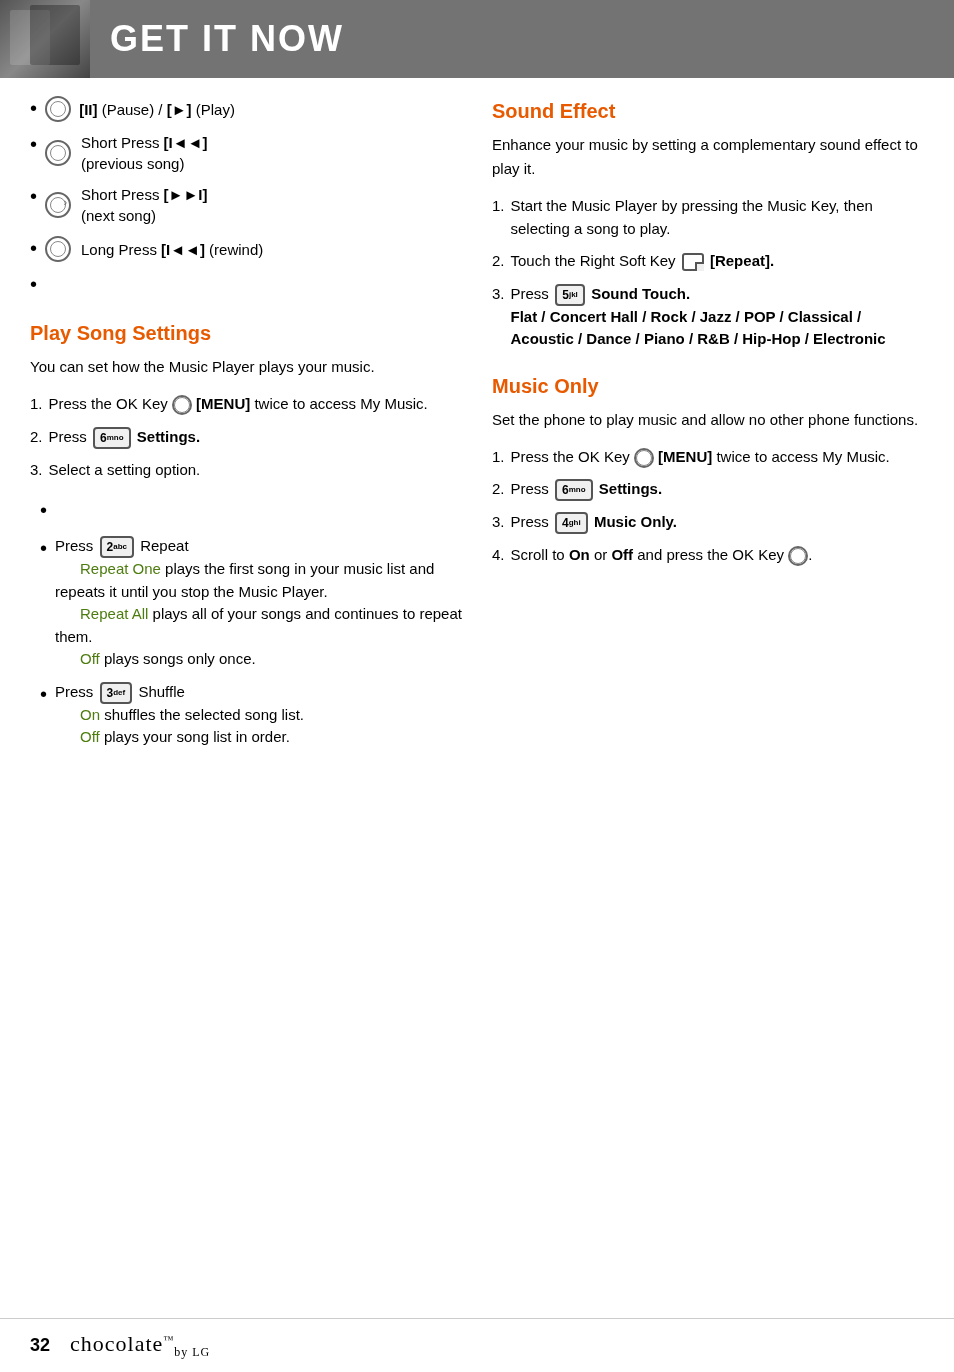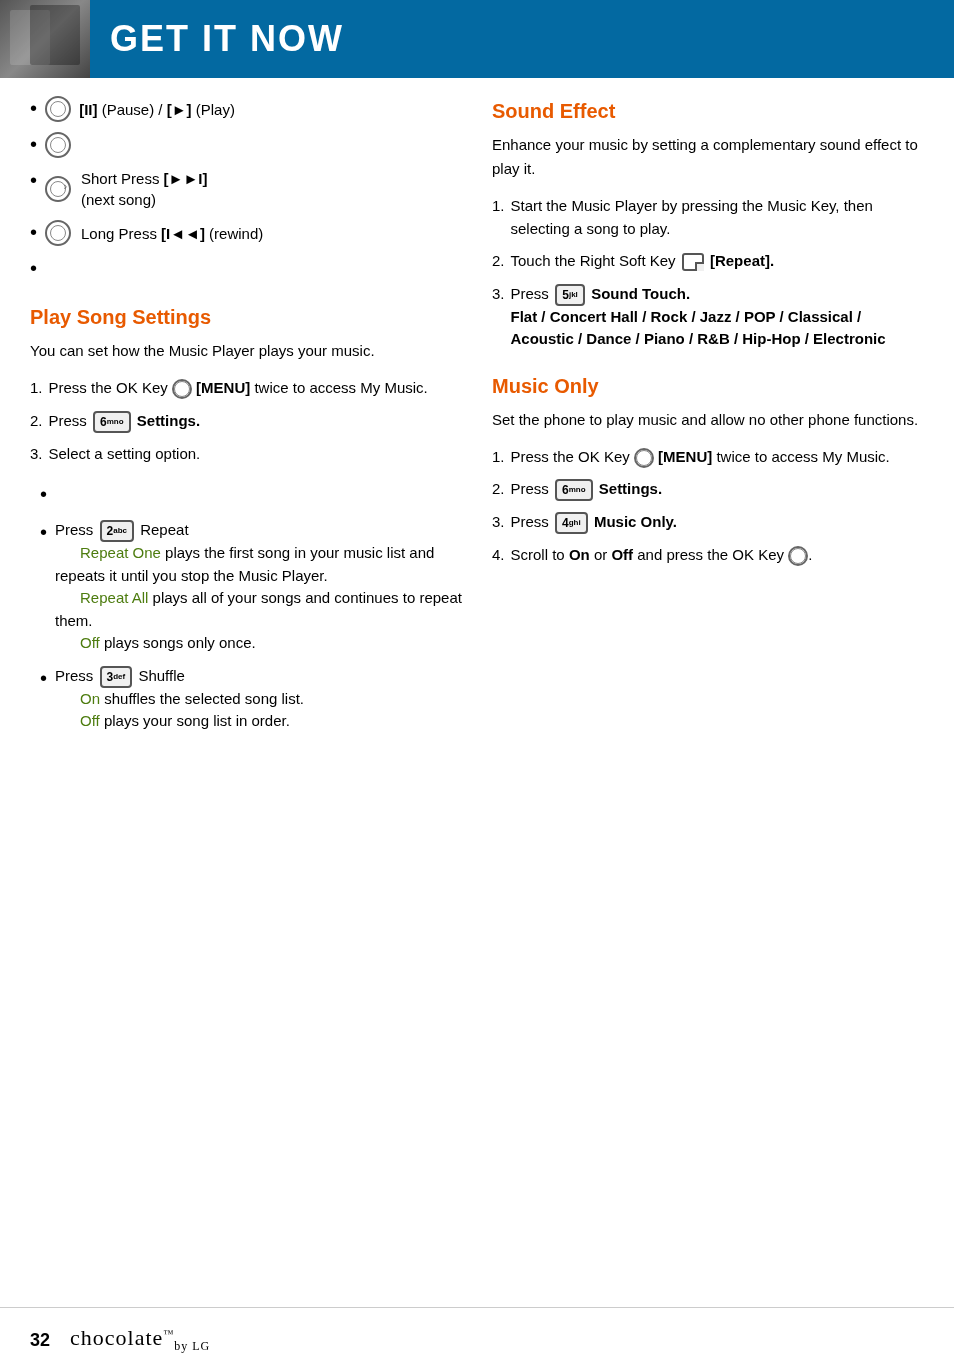--- a/index.html
+++ b/index.html
@@ -7,21 +7,21 @@
       font-family: Arial, Helvetica, sans-serif;
       font-size: 15px;
       background: #fff;
       width: 954px;
       min-height: 1372px;
       position: relative;
     }
 
     
     .header {
-      background: #0369a1;
+      background: #737373;
       display: flex;
       align-items: center;
       height: 78px;
       padding-left: 0;
       margin-bottom: 18px;
     }
     .header-image-placeholder {
       width: 90px;
       height: 78px;
       background: linear-gradient(135deg, #555 0%, #888 50%, #444 100%);
@@ -179,21 +179,21 @@
       margin-bottom: 14px;
       line-height: 1.6;
     }
 
     
     .footer {
       position: absolute;
       bottom: 0;
       left: 0;
       right: 0;
-      height: 65px;
+      height: 54px;
       border-top: 1px solid #ccc;
       display: flex;
       align-items: center;
       padding: 0 30px;
     }
     .page-num {
       font-size: 18px;
       font-weight: bold;
       margin-right: 20px;
     }
@@ -277,20 +277,21 @@
         <span class="bullet-content">
           <span class="ok-key-icon"></span>
           <span>&nbsp;<strong>[II]</strong> (Pause) / <strong>[►]</strong> (Play)</span>
         </span>
       </li>
 
       <li>
         <span class="bullet-dot">•</span>
         <span class="bullet-content">
           <span class="music-icon-left"></span>
+          <span>Short Press <strong>[I◄◄]</strong><br>(previous song)</span>
         </span>
       </li>
 
       <li>
         <span class="bullet-dot">•</span>
         <span class="bullet-content">
           <span class="music-icon-right"></span>
           <span>Short Press <strong>[►►I]</strong><br>(next song)</span>
         </span>
       </li>

